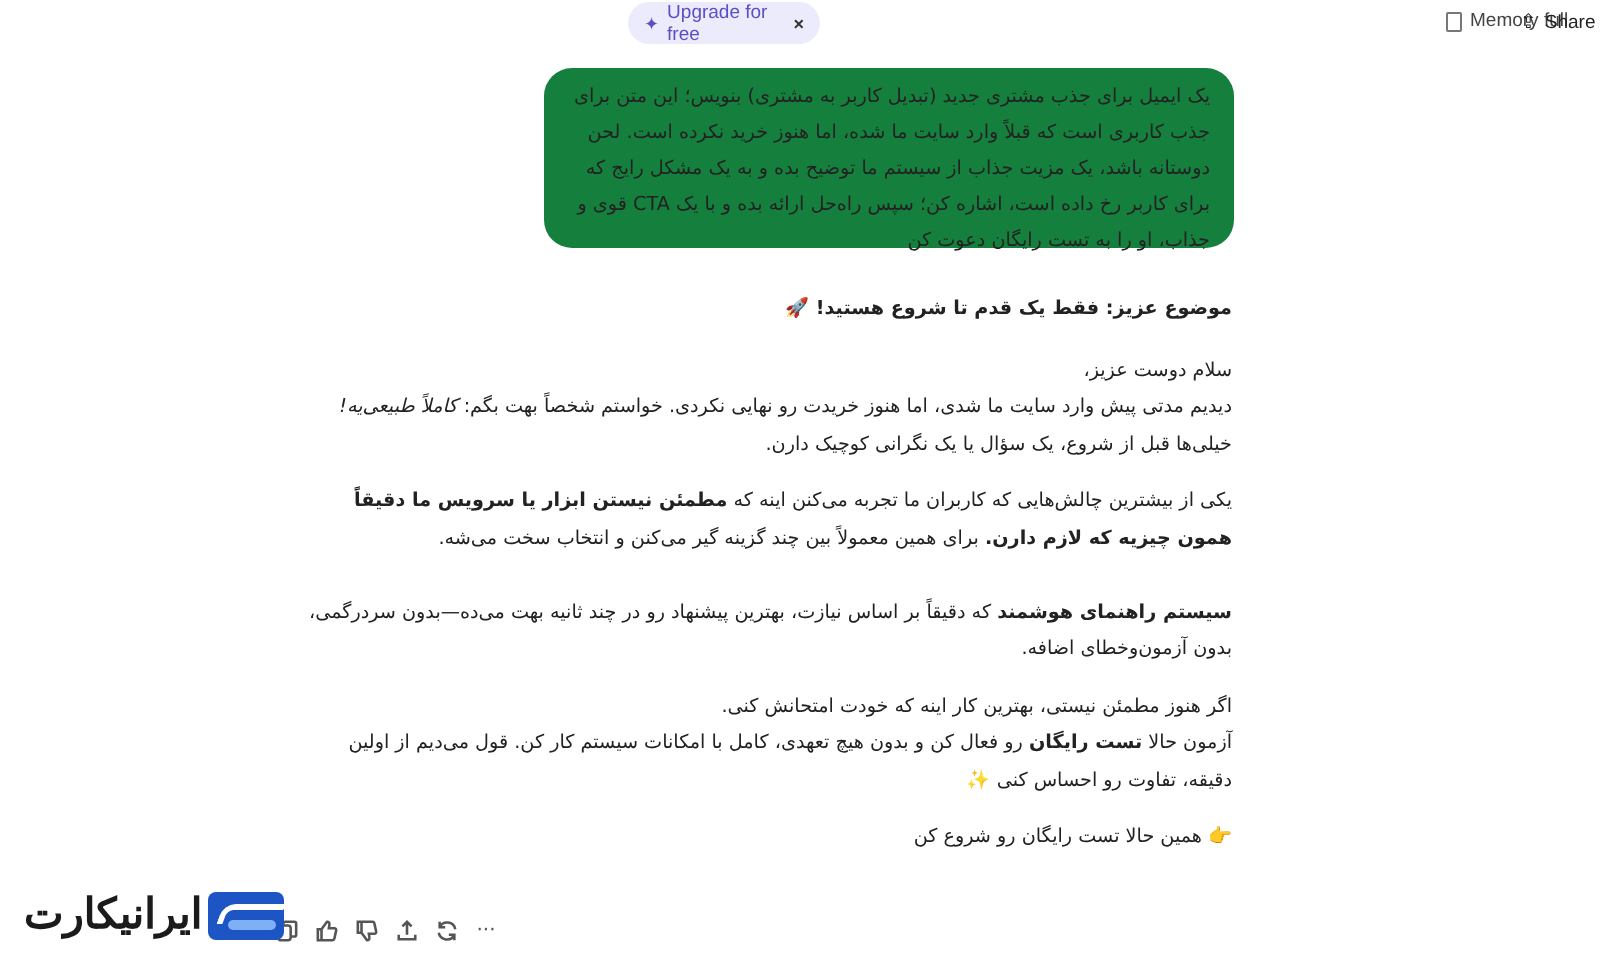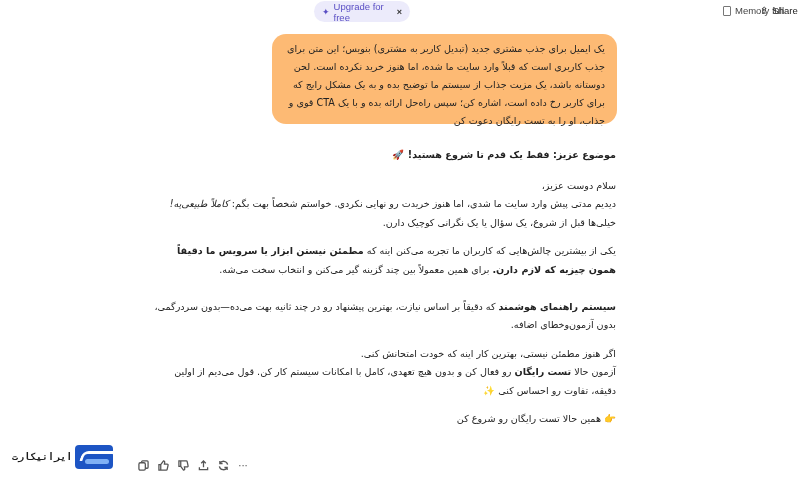--- a/index.html
+++ b/index.html
@@ -14,42 +14,42 @@
   }
   .upgrade-pill .spark { font-size: 9px; color: #5a4fc4; }
   .upgrade-pill .close { margin-left: auto; font-size: 9px; color: #333; font-weight: bold; }
   .memory { position: absolute; left: 683px; top: 5px; font-family: "Liberation Sans", sans-serif; font-size: 9.5px; color: #444; display: flex; align-items: center; gap: 4px; margin-left: 40px; }
   .share { position: absolute; left: 760px; top: 5px; font-family: "Liberation Sans", sans-serif; font-size: 9.5px; color: #222; display: flex; align-items: center; gap: 4px; }
   .mem-icon { width: 8px; height: 10px; border: 1px solid #777; border-radius: 1px; display: inline-block; }
   .share-icon { font-size: 10px; }
 
   .user-bubble {
     position: absolute; left: 272px; top: 34px; width: 345px; height: 90px;
-    background: #fdba74; border-radius: 14px; padding: 6px 12px;
+    background: #15803d; border-radius: 14px; padding: 6px 12px;
     direction: rtl; text-align: right; font-size: 9.6px; line-height: 18px; color: #222;
   }
 
   .assistant { position: absolute; left: 150px; top: 146px; width: 466px; direction: rtl; text-align: right; font-size: 9.6px; line-height: 18.5px; color: #222; }
   .assistant p { margin-bottom: 10px; }
   .assistant .subject { font-weight: bold; margin-bottom: 12px; }
   .assistant b { font-weight: bold; }
   .assistant i { font-style: italic; }
   .assistant .cta { font-weight: normal; margin-bottom: 12px; }
 
   .emoji-rocket { color: #d9465a; }
   .emoji-spark { color: #f2b31b; }
   .emoji-hand { color: #f2a321; }
   .emoji-heart { color: #e5395e; }
 
   .actions { position: absolute; left: 136px; top: 458px; display: flex; gap: 6px; align-items: center; }
   .act { width: 14px; height: 14px; display: flex; align-items: center; justify-content: center; color: #555; font-size: 10px; }
   .act svg { width: 11px; height: 11px; stroke: #555; fill: none; stroke-width: 1.4; }
 
   .logo { position: absolute; left: 12px; top: 445px; display: flex; align-items: center; gap: 3px; }
-  .logo-text { font-family: Liberation Mono, monospace; font-weight: bold; font-size: 10px; color: #1b1b1b; direction: rtl; }
+  .logo-text { font-family: Liberation Serif, serif; font-weight: bold; font-size: 21px; color: #1b1b1b; direction: rtl; }
   .logo-mark { width: 38px; height: 24px; background: #1d55c4; border-radius: 4px; position: relative; overflow: hidden; }
   .logo-mark::before { content: ""; position: absolute; left: 6px; top: 6px; width: 28px; height: 7px; border-top: 3px solid #ffffff; border-left: 3px solid #ffffff; border-radius: 6px 0 0 0; transform: skewX(-20deg); }
   .logo-mark::after { content: ""; position: absolute; left: 10px; top: 14px; width: 24px; height: 5px; background: #7fb0f5; border-radius: 3px; }
 </style>
 </head>
 <body>
 
 <div class="topbar">
   <div class="upgrade-pill">
     <span class="spark">✦</span>

